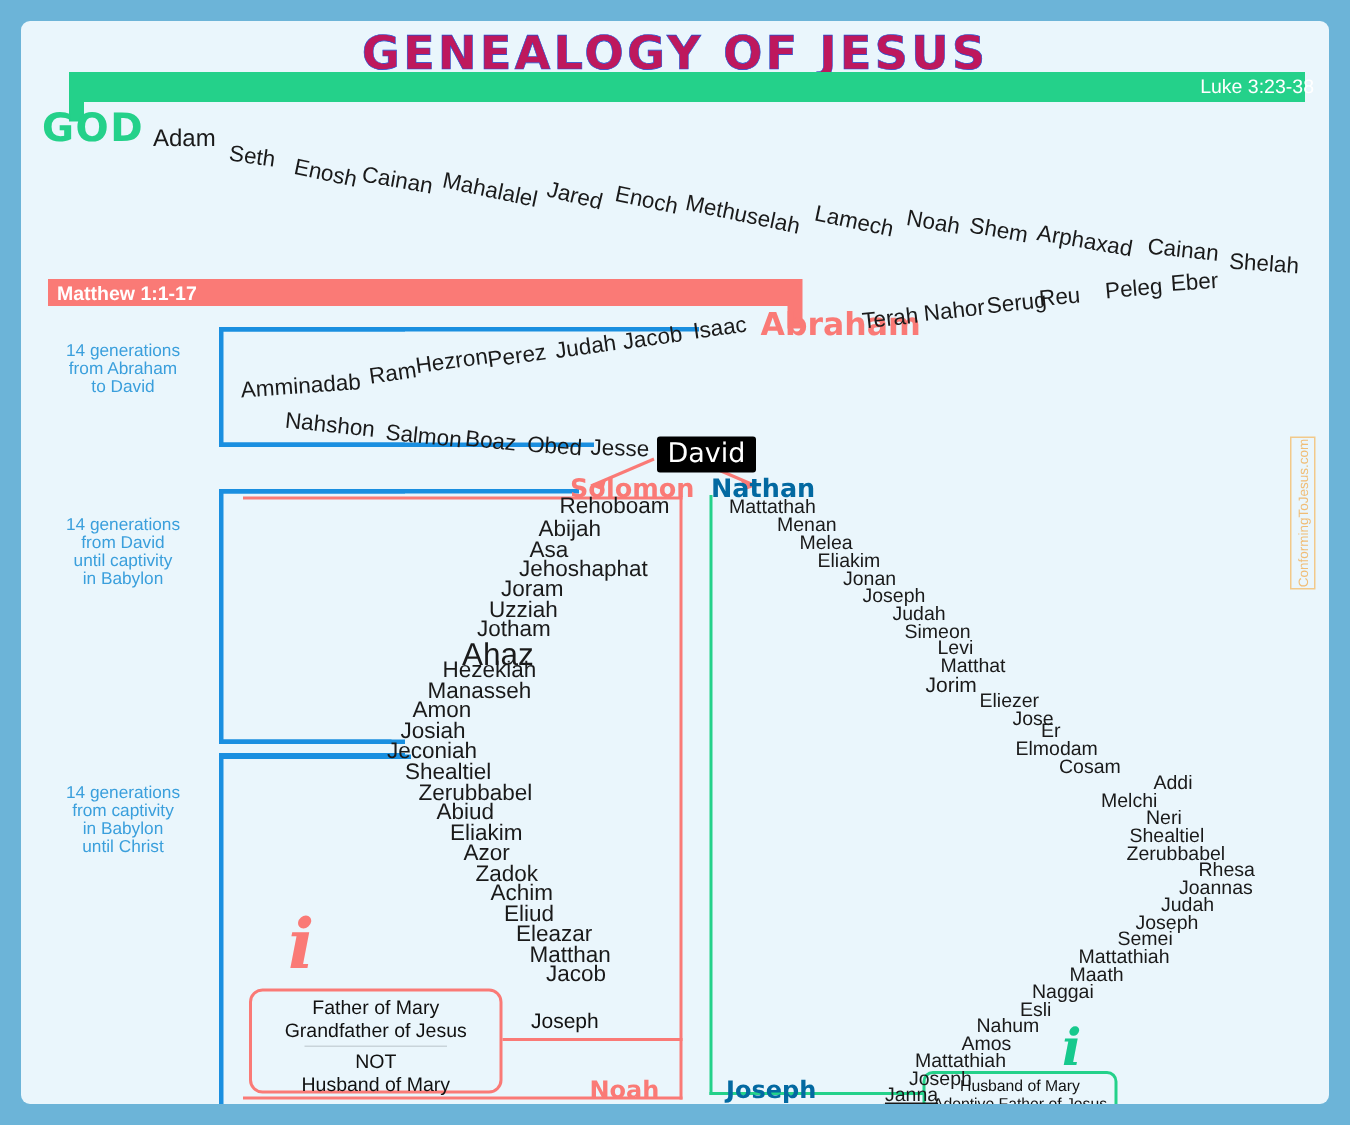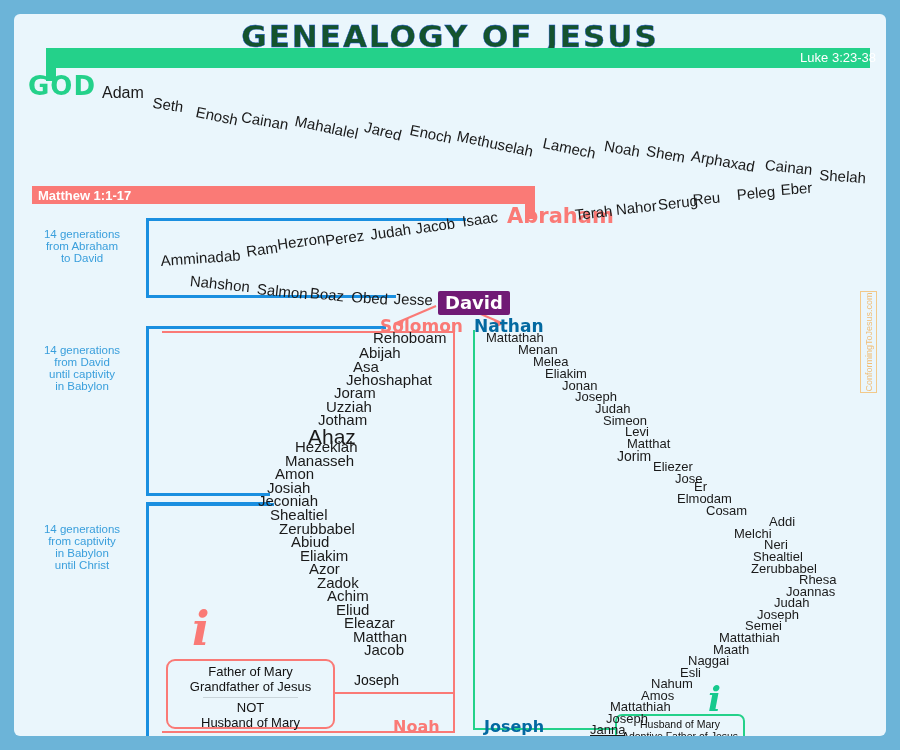--- a/index.html
+++ b/index.html
@@ -10,21 +10,21 @@
   }
   #canvas{
     position:absolute;left:14px;top:14px;width:872px;height:722px;
     background:#eaf6fc;border-radius:6px;overflow:hidden;
   }
   .abs{position:absolute;white-space:nowrap;}
 
   
   #title{
     left:0;top:4px;width:872px;text-align:center;
-    font-size:31px;font-weight:bold;color:#14532d;
+    font-size:31px;font-weight:bold;color:#be185d;
     letter-spacing:2px;font-family:"DejaVu Sans",sans-serif;
     -webkit-text-stroke:0.4px #1b51d6;
   }
 
   
   #lukebar{
     left:32px;top:34px;width:824px;height:20px;background:#24d18a;
   }
   #lukebar-stub{left:32px;top:54px;width:10px;height:13px;background:#24d18a;}
   #lukeref{
@@ -77,22 +77,22 @@
   
   .keyred{
     position:absolute;font-weight:bold;color:#fa7a76;
     font-family:"DejaVu Sans",sans-serif;
   }
   .keygreen{
     position:absolute;font-weight:bold;color:#0369a1;
     font-family:"DejaVu Sans",sans-serif;
   }
   #david{
-    left:424px;top:277px;font-size:18px;font-weight:bold;color:#ffffff;
-    background:#701a75;padding:1px 7px 2px 7px;border-radius:2px;
+    left:424px;top:277px;font-size:18px;font-weight:normal;color:#ffffff;
+    background:#000000;padding:1px 7px 2px 7px;border-radius:2px;
     font-family:"DejaVu Sans",sans-serif;
   }
   #abraham{left:493px;top:190px;font-size:21px;}
   #solomon{left:366px;top:302px;font-size:17px;}
   #nathan{left:460px;top:302px;font-size:17px;}
   #mary{left:379px;top:703px;font-size:16px;}
   #jos-green{left:470px;top:703px;font-size:16px;}
 
   
   #infobox-red{

